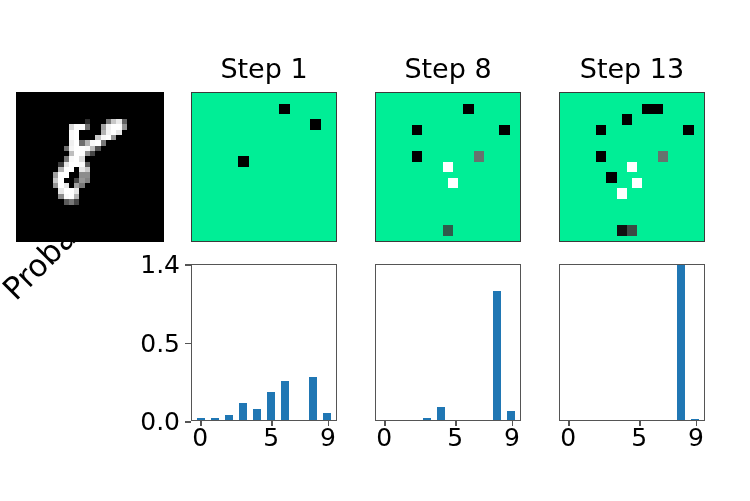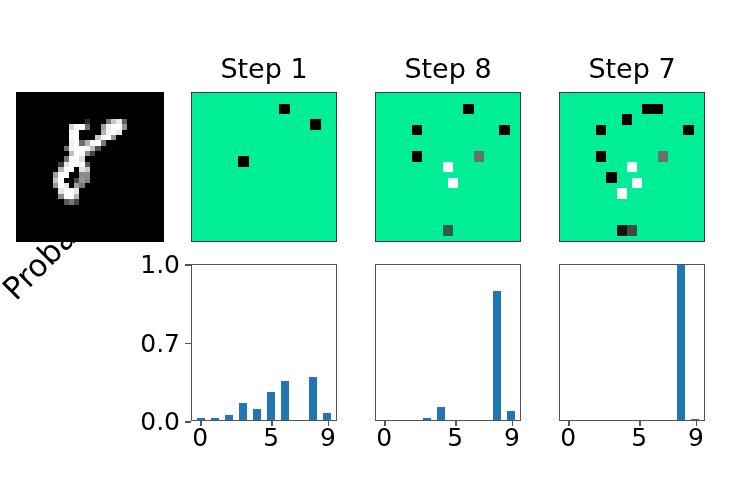--- a/index.html
+++ b/index.html
@@ -970,43 +970,43 @@
           <i style="grid-column:8 / span 2;grid-row:12 / span 2;background:#000000"></i>
           <i style="grid-column:20 / span 2;grid-row:12 / span 2;background:#66736e"></i>
           <i style="grid-column:14 / span 2;grid-row:14 / span 2;background:#ffffff"></i>
           <i style="grid-column:15 / span 2;grid-row:17 / span 2;background:#ffffff"></i>
           <i style="grid-column:14 / span 2;grid-row:26 / span 2;background:#2f5c4c"></i>
         </div>
     </div>
   </div>
 
   <div class="step-col" style="left:559px;width:146px;">
-    <div class="step-title">Step 7</div>
+    <div class="step-title">Step 13</div>
     <div class="green-panel">
       <div class="green-grid" id="green-grid-2">
           <i style="grid-column:17 / span 4;grid-row:3 / span 2;background:#000000"></i>
           <i style="grid-column:13 / span 2;grid-row:5 / span 2;background:#000000"></i>
           <i style="grid-column:8 / span 2;grid-row:7 / span 2;background:#000000"></i>
           <i style="grid-column:25 / span 2;grid-row:7 / span 2;background:#000000"></i>
           <i style="grid-column:8 / span 2;grid-row:12 / span 2;background:#000000"></i>
           <i style="grid-column:20 / span 2;grid-row:12 / span 2;background:#66736e"></i>
           <i style="grid-column:14 / span 2;grid-row:14 / span 2;background:#ffffff"></i>
           <i style="grid-column:10 / span 2;grid-row:16 / span 2;background:#000000"></i>
           <i style="grid-column:15 / span 2;grid-row:17 / span 2;background:#ffffff"></i>
           <i style="grid-column:12 / span 2;grid-row:19 / span 2;background:#ffffff"></i>
           <i style="grid-column:12 / span 2;grid-row:26 / span 2;background:#111111"></i>
           <i style="grid-column:14 / span 2;grid-row:26 / span 2;background:#3c4a44"></i>
         </div>
     </div>
   </div>
 
   <div class="ylabels" style="left:110px;" id="ylabels">
       <span style="top:164px">0.0</span>
-      <span style="top:85.5px">0.7</span>
-      <span style="top:7px">1.0</span>
+      <span style="top:85.5px">0.5</span>
+      <span style="top:7px">1.4</span>
     </div>
   <div class="yticks" style="left:185px;" id="yticks">
       <span style="top:158px"></span>
       <span style="top:79.5px"></span>
       <span style="top:1px"></span>
     </div>
   <div class="ylabel-rot">Probability</div>
 
   <div class="chart" style="left:191px;">
     <div class="bars" id="bars-0">

